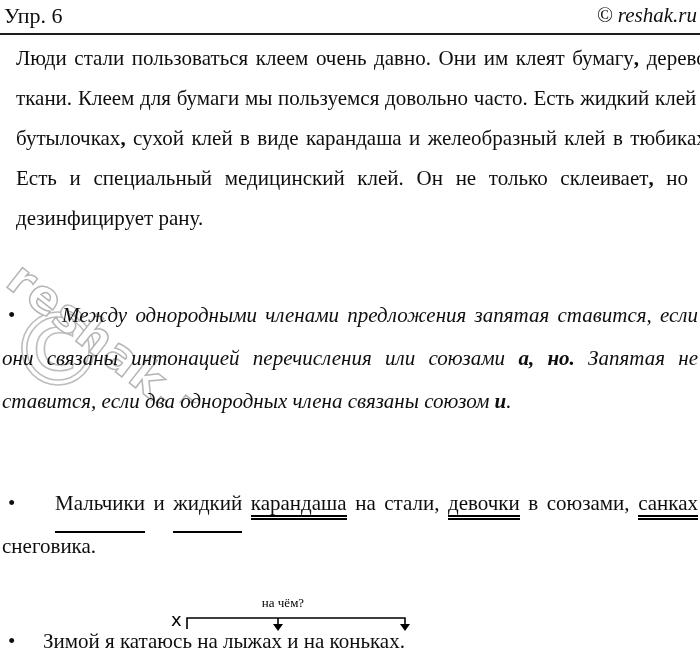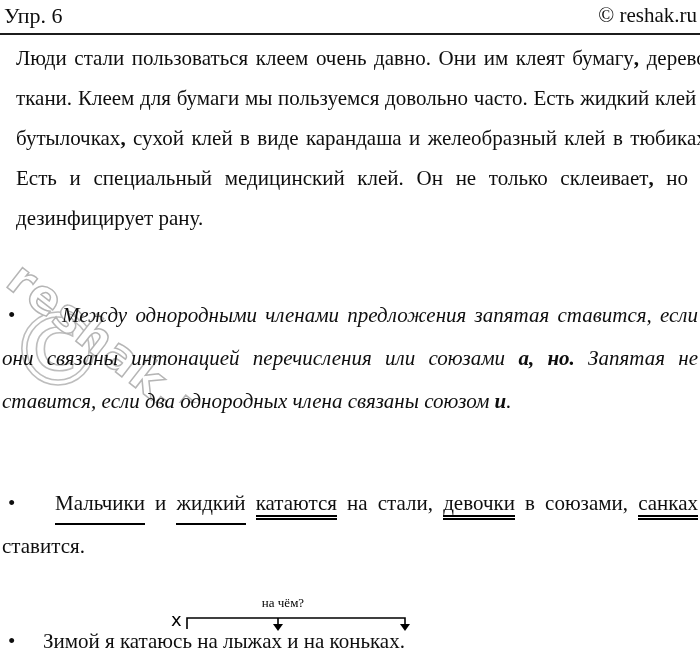--- a/index.html
+++ b/index.html
@@ -3,41 +3,41 @@
 <meta charset="utf-8">
 <style>
   html,body{margin:0;padding:0;background:#fff;}
   .page{
     position:relative;width:700px;height:651px;background:#fff;overflow:hidden;
     font-family:"Liberation Serif","DejaVu Serif",serif;color:#0e0e0e;
   }
   
   .header{position:absolute;left:0;top:2px;width:100%;z-index:2;}
   .ex-label{position:absolute;left:4px;top:0;font-size:22px;font-weight:normal;line-height:27px;}
-  .copyright{position:absolute;right:3px;top:0;font-size:21px;line-height:27px;}
+  .copyright{position:absolute;right:3px;top:0;font-size:21px;line-height:27px;font-style:italic;}
   .divider{position:absolute;left:0;top:33px;width:700px;height:2px;background:#1c1c1c;z-index:2;}
   
   .watermark{position:absolute;left:0;top:253px;z-index:1;pointer-events:none;}
   
   .para{
     position:absolute;left:0;top:38px;width:696px;padding:0 16px;z-index:2;
     font-size:21px;line-height:40px;text-align:justify;
   }
   
   .bullet-item{position:absolute;left:0;width:696px;padding:0 2px;z-index:2;
     font-size:21px;text-align:justify;}
   .bullet-item .marker{position:absolute;left:8px;top:0;font-size:21px;text-indent:0;}
   .item-rule{top:294px;line-height:43px;text-indent:60px;font-style:italic;}
   .item-rule .marker{font-style:normal;}
   .item-sent1{top:482px;line-height:43px;text-indent:53px;}
   .item-sent2{top:626px;line-height:30px;text-indent:41px;text-align:left;}
   
   .sb{font-weight:bold;}
   .si{font-style:italic;}
-  .u-single{border-bottom:2px solid #000;padding-bottom:8px;}
+  .u-single{border-bottom:2px solid #000;padding-bottom:16px;}
   .u-double{border-bottom:5px double #000;}
   .u-dashed{background-image:repeating-linear-gradient(90deg,#000 0 6px,transparent 6px 10px);
     background-repeat:no-repeat;background-position:0 100%;background-size:100% 2px;
     padding-bottom:2px;}
   
   .annotation{position:absolute;left:160px;top:596px;z-index:3;pointer-events:none;}
 </style>
 </head>
 <body>
 
@@ -54,21 +54,21 @@
   </div>
   <div class="divider"></div>
 
   <div class="para"><span>Люди стали пользоваться клеем очень давно. Они им клеят бумагу</span><span class="sb">,</span><span> дерево</span><span class="sb">,</span><span> ткани. Клеем для бумаги мы пользуемся довольно часто. Есть жидкий клей в бутылочках</span><span class="sb">,</span><span> сухой клей в виде карандаша и желеобразный клей в тюбиках. Есть и специальный медицинский клей. Он не только склеивает</span><span class="sb">,</span><span> но и дезинфицирует рану.</span></div>
 
   <div class="bullet-item item-rule">
     <span class="marker">•</span><span><span class="si">Между однородными членами предложения запятая ставится, если они связаны интонацией перечисления или союзами </span><span class="sb si">а, но.</span><span class="si"> Запятая не ставится, если два однородных члена связаны союзом </span><span class="sb si">и</span><span class="si">.</span></span>
   </div>
 
   <div class="bullet-item item-sent1">
-    <span class="marker">•</span><span><span class="u-single">Мальчики</span><span> и </span><span class="u-single">жидкий</span><span> </span><span class="u-double">катаются</span><span> на стали, </span><span class="u-double">девочки</span><span> в союзами, </span><span class="u-double">санках</span><span> ставится.</span></span>
+    <span class="marker">•</span><span><span class="u-single">Мальчики</span><span> и </span><span class="u-single">жидкий</span><span> </span><span class="u-double">карандаша</span><span> на стали, </span><span class="u-double">девочки</span><span> в союзами, </span><span class="u-double">санках</span><span> снеговика.</span></span>
   </div>
 
   <div class="bullet-item item-sent2">
     <span class="marker">•</span><span><span>Зимой я </span><span class="u-double">катаюсь</span><span> на </span><span class="u-dashed">лыжах</span><span> и на </span><span class="u-dashed">коньках</span><span>.</span></span>
   </div>
 
   <svg class="annotation" width="256" height="36" viewBox="0 0 256 36">
     <text x="123" y="11" text-anchor="middle" font-family="'Liberation Serif',serif" font-size="13" fill="#000">на чём?</text>
     <text x="11" y="30" font-family="'DejaVu Sans',sans-serif" font-size="18" fill="#000">х</text>
     <polyline points="27,33 27,22 245,22 245,29" fill="none" stroke="#000" stroke-width="1.6"></polyline>

